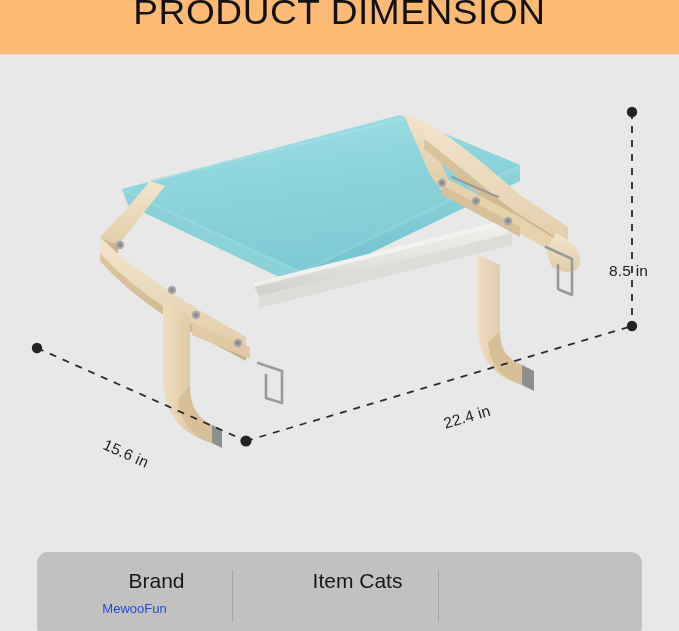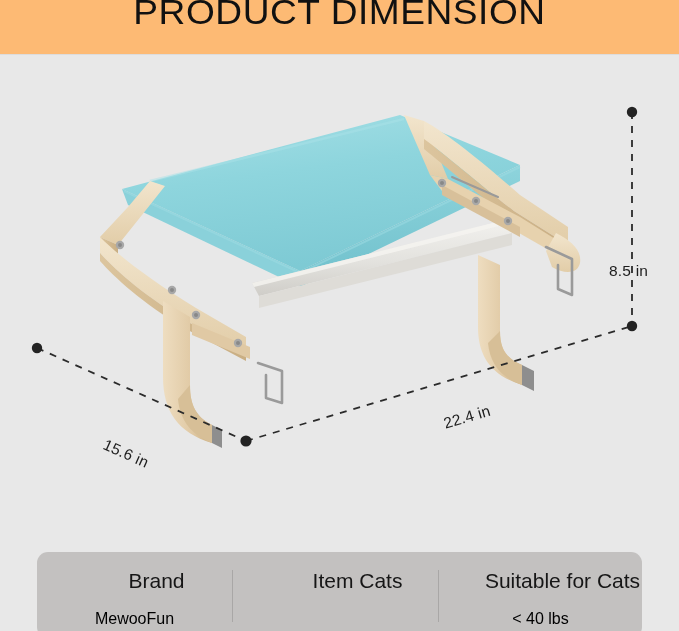--- a/index.html
+++ b/index.html
@@ -95,24 +95,24 @@
   #info-cell-item    { left: 196px; width: 205px; }
   #info-cell-weight  { left: 402px; width: 203px; }
   .info-heading {
     font-size: 21px;
     color: #161616;
     line-height: 27px;
     white-space: nowrap;
     margin-left: 44px;
   }
   .info-value {
-    font-size: 16px;
-    color: #000000;
+    font-size: 13px;
+    color: #1d4ed8;
     line-height: 24px;
-    margin-top: 13px;
+    margin-top: 3px;
     white-space: nowrap;
   }
   .info-divider {
     position: absolute;
     top: 18px;
     width: 1px; height: 52px;
     background: #a9a7a6;
   }
   #info-divider-1 { left: 195px; }
   #info-divider-2 { left: 401px; }
@@ -259,20 +259,16 @@
     <div id="info-bar">
       <div id="info-cell-brand" class="info-cell">
         <div class="info-heading">Brand</div>
         <div class="info-value">MewooFun</div>
       </div>
       <div id="info-divider-1" class="info-divider"></div>
       <div id="info-cell-item" class="info-cell">
         <div class="info-heading">Item Cats</div>
       </div>
       <div id="info-divider-2" class="info-divider"></div>
-      <div id="info-cell-weight" class="info-cell">
-        <div class="info-heading">Suitable for Cats</div>
-        <div class="info-value">&lt; 40 lbs</div>
-      </div>
     </div>
 
   </div>
 </div>
 
 </body></html>

